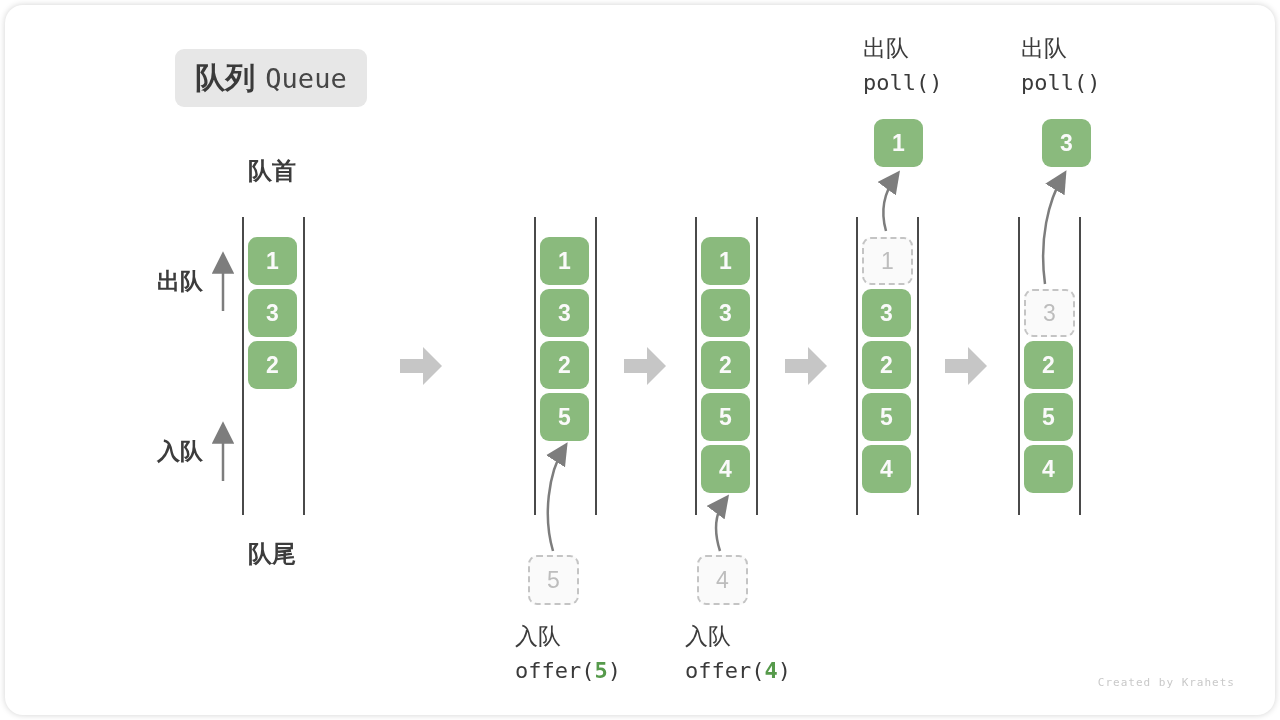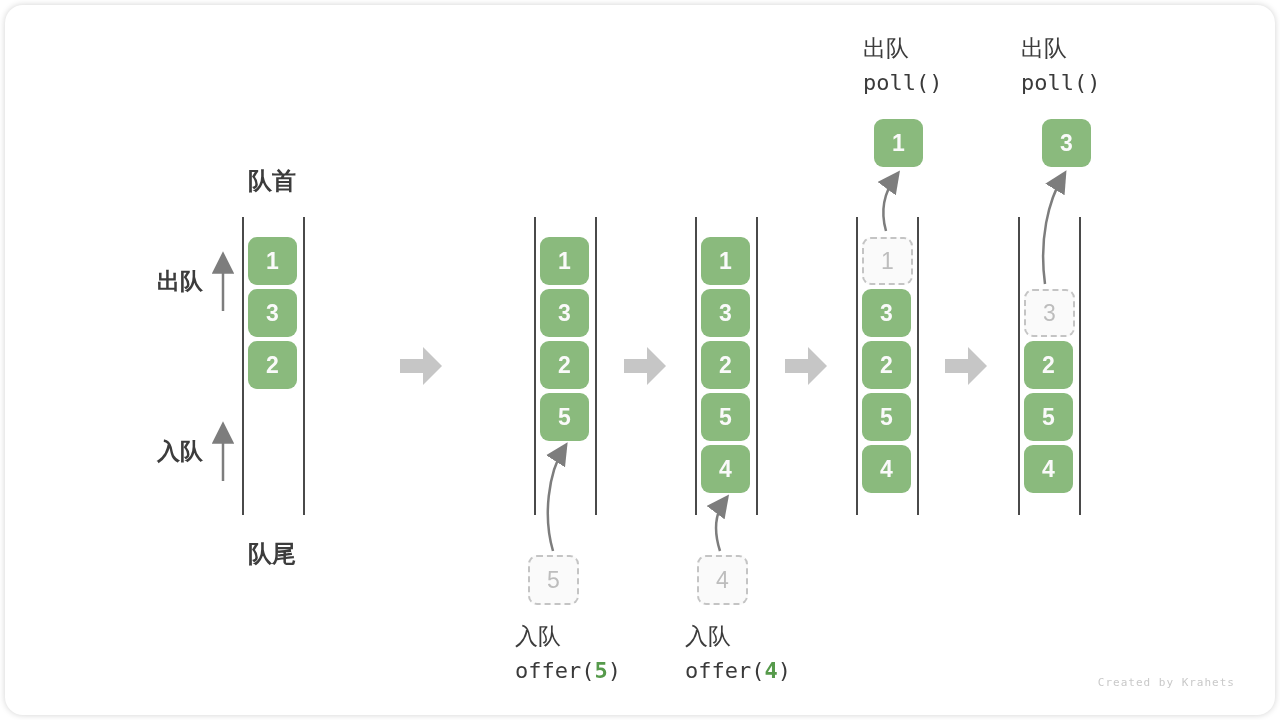--- a/index.html
+++ b/index.html
@@ -83,22 +83,26 @@
     font-size: 11px; color: var(--watermark, #c9c9c9);
     letter-spacing: 1px;
   }
 </style>
 </head>
 <body>
 
 <div id="card">
   <div id="stage">
 
+    <div class="title-box">
+      <span class="title-zh">队列</span>
+      <span class="title-en">Queue</span>
+    </div>
 
-    <div class="side-label lbl-front" style="left:243px; top:160px">队首</div>
+    <div class="side-label lbl-front" style="left:243px; top:150px">队首</div>
     <div class="side-label lbl-rear" style="left:243px; top:533px">队尾</div>
     <div class="side-label lbl-deq" style="left:152px; top:261px">出队</div>
     <div class="side-label lbl-enq" style="left:152px; top:431px">入队</div>
 
     <svg id="overlay" width="1280" height="720" viewBox="0 0 1280 720">
         <defs>
           <marker id="ah" viewBox="0 0 10 10" refX="7" refY="5" markerWidth="9" markerHeight="9" orient="auto-start-reverse">
   <path d="M0,0 L10,5 L0,10 z" fill="#7D7D7D"></path>
           </marker>
         </defs>

